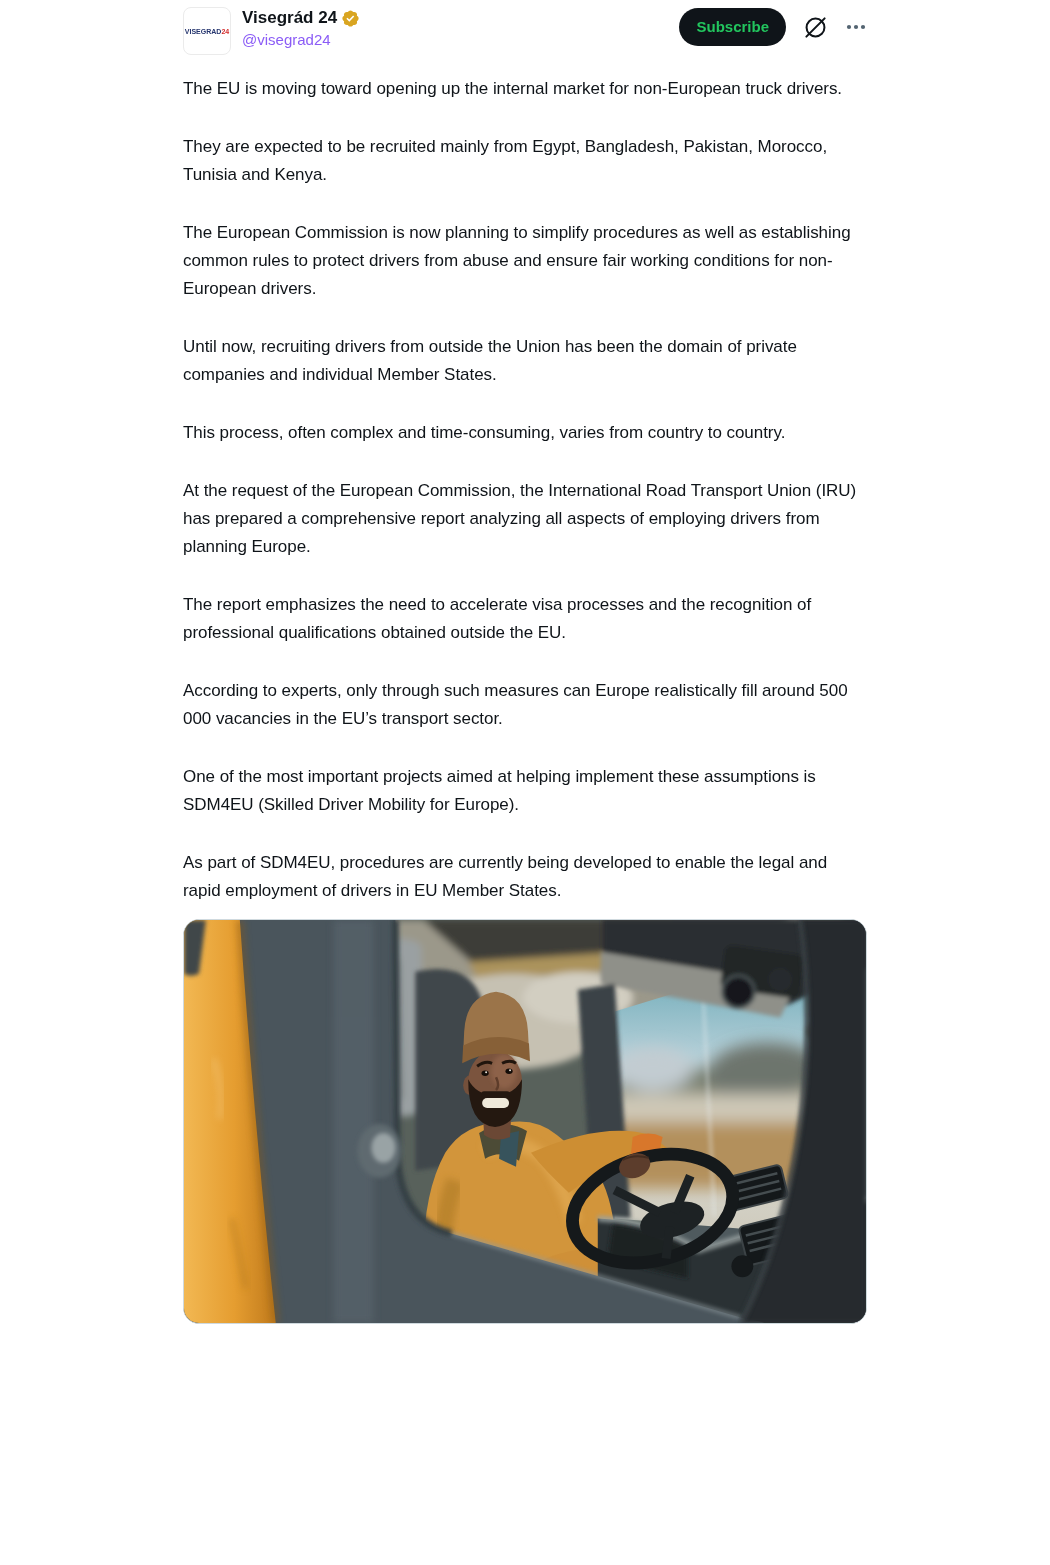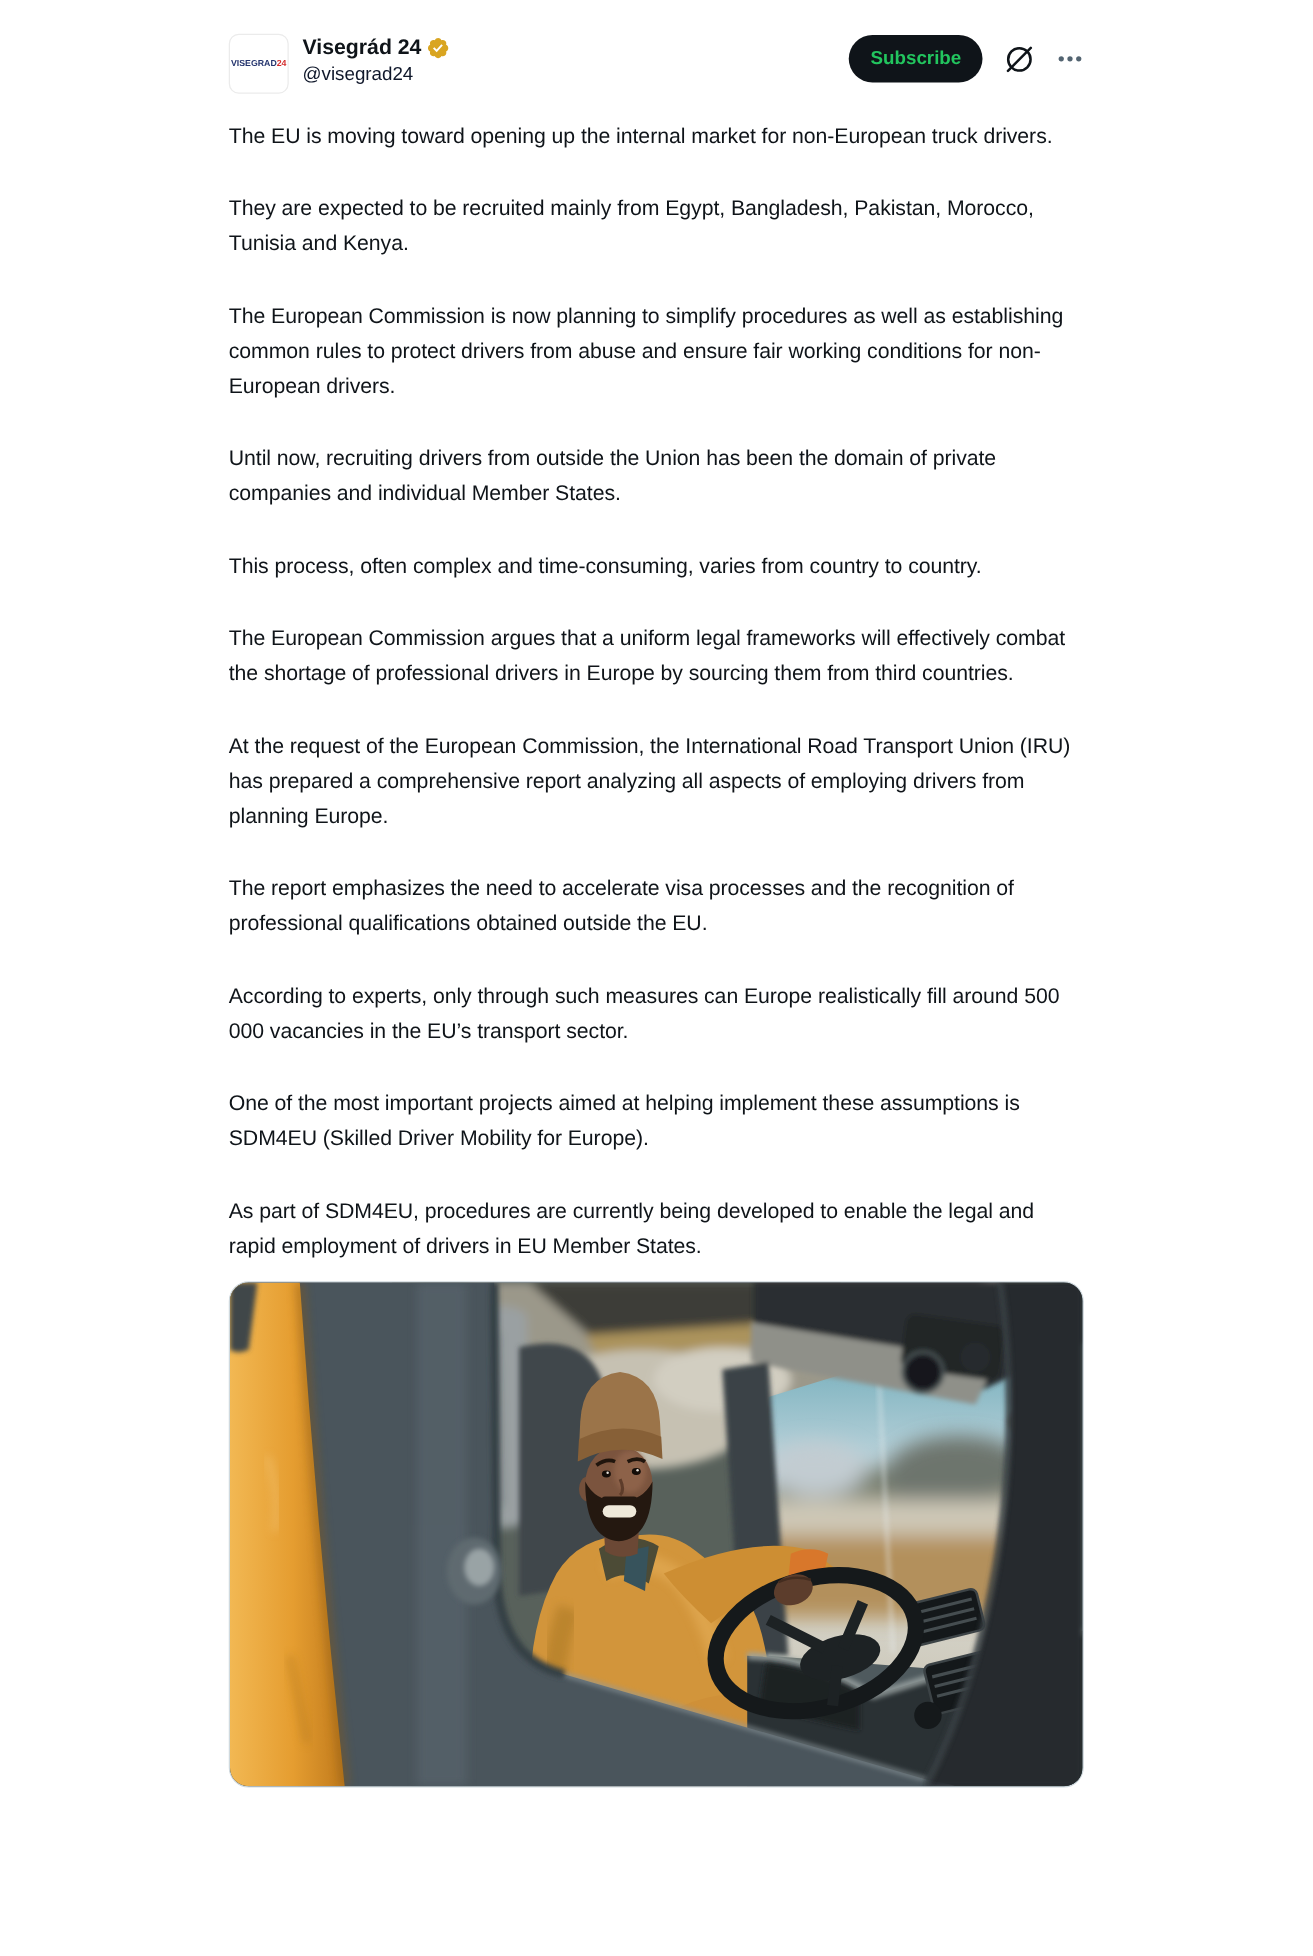--- a/index.html
+++ b/index.html
@@ -1,31 +1,31 @@
 <!DOCTYPE html>
 <html><head>
 <meta charset="utf-8">
 <style>
   html,body{margin:0;padding:0;background:#ffffff;}
   body{font-family:"Liberation Sans",sans-serif;color:#0f1419;-webkit-font-smoothing:antialiased;}
   .page{width:1050px;height:1565px;margin:0 auto;overflow:hidden;background:#fff;}
-  .tweet{width:684px;margin:0 auto;padding-top:24px;}
+  .tweet{width:684px;margin:0 auto;padding-top:4px;}
 
   
   .tweet-header{display:flex;justify-content:space-between;align-items:flex-start;margin-bottom:20px;}
   .author{display:flex;gap:11px;text-decoration:none;color:inherit;cursor:pointer;}
   .avatar{width:48px;height:48px;margin-top:3px;border-radius:8px;border:1px solid #ebebeb;
           background:#fff;display:flex;align-items:center;justify-content:center;box-sizing:border-box;overflow:hidden;}
   .avatar-logo{font-size:7px;font-weight:bold;letter-spacing:0;white-space:nowrap;line-height:1;}
   .avatar-logo .primary{color:#25356e;}
   .avatar-logo .secondary{color:#d42b2b;}
   .names{display:flex;flex-direction:column;padding-top:3px;}
   .name-row{display:flex;align-items:center;gap:4px;}
   .display-name{font-size:17px;font-weight:700;line-height:22px;}
-  .handle{font-size:15px;color:#0f172a;line-height:20px;margin-top:1px;}
+  .handle{font-size:15px;color:#8b5cf6;line-height:20px;margin-top:1px;}
 
   .header-right{display:flex;align-items:center;gap:17px;margin-top:4px;}
   .subscribe-btn{background:#0f1419;color:#22c55e;font-family:inherit;font-weight:700;font-size:15px;
                  height:38px;padding:0 17px;border:none;border-radius:19px;cursor:pointer;line-height:38px;}
   .icon-btn{background:none;border:none;padding:0;margin:0;cursor:pointer;display:flex;align-items:center;}
 
   
   .tweet-body p{font-size:17px;line-height:28px;margin:0 0 30px 0;letter-spacing:-0.05px;}
   .tweet-body p:last-of-type{margin-bottom:14px;}
 
@@ -75,21 +75,20 @@
         </button>
       </div>
     </div>
 
     <div class="tweet-body">
       <p>The EU is moving toward opening up the internal market for non-European truck drivers.</p>
       <p>They are expected to be recruited mainly from Egypt, Bangladesh, Pakistan, Morocco, Tunisia and Kenya.</p>
       <p>The European Commission is now planning to simplify procedures as well as establishing common rules to protect drivers from abuse and ensure fair working conditions for non-European drivers.</p>
       <p>Until now, recruiting drivers from outside the Union has been the domain of private companies and individual Member States.</p>
       <p>This process, often complex and time-consuming, varies from country to country.</p>
-      <p>The European Commission argues that a uniform legal frameworks will effectively combat the shortage of professional drivers in Europe by sourcing them from third countries.</p>
       <p>At the request of the European Commission, the International Road Transport Union (IRU) has prepared a comprehensive report analyzing all aspects of employing drivers from planning Europe.</p>
       <p>The report emphasizes the need to accelerate visa processes and the recognition of professional qualifications obtained outside the EU.</p>
       <p>According to experts, only through such measures can Europe realistically fill around 500 000 vacancies in the EU’s transport sector.</p>
       <p>One of the most important projects aimed at helping implement these assumptions is SDM4EU (Skilled Driver Mobility for Europe).</p>
       <p>As part of SDM4EU, procedures are currently being developed to enable the legal and rapid employment of drivers in EU Member States.</p>
     </div>
 
     <div class="media-card" role="img" aria-label="Smiling truck driver wearing a brown beanie and orange jacket sitting behind the steering wheel inside a truck cab, photographed through the open door window of a yellow truck">
       <svg viewBox="0 0 684 405" preserveAspectRatio="none">
         <defs>

